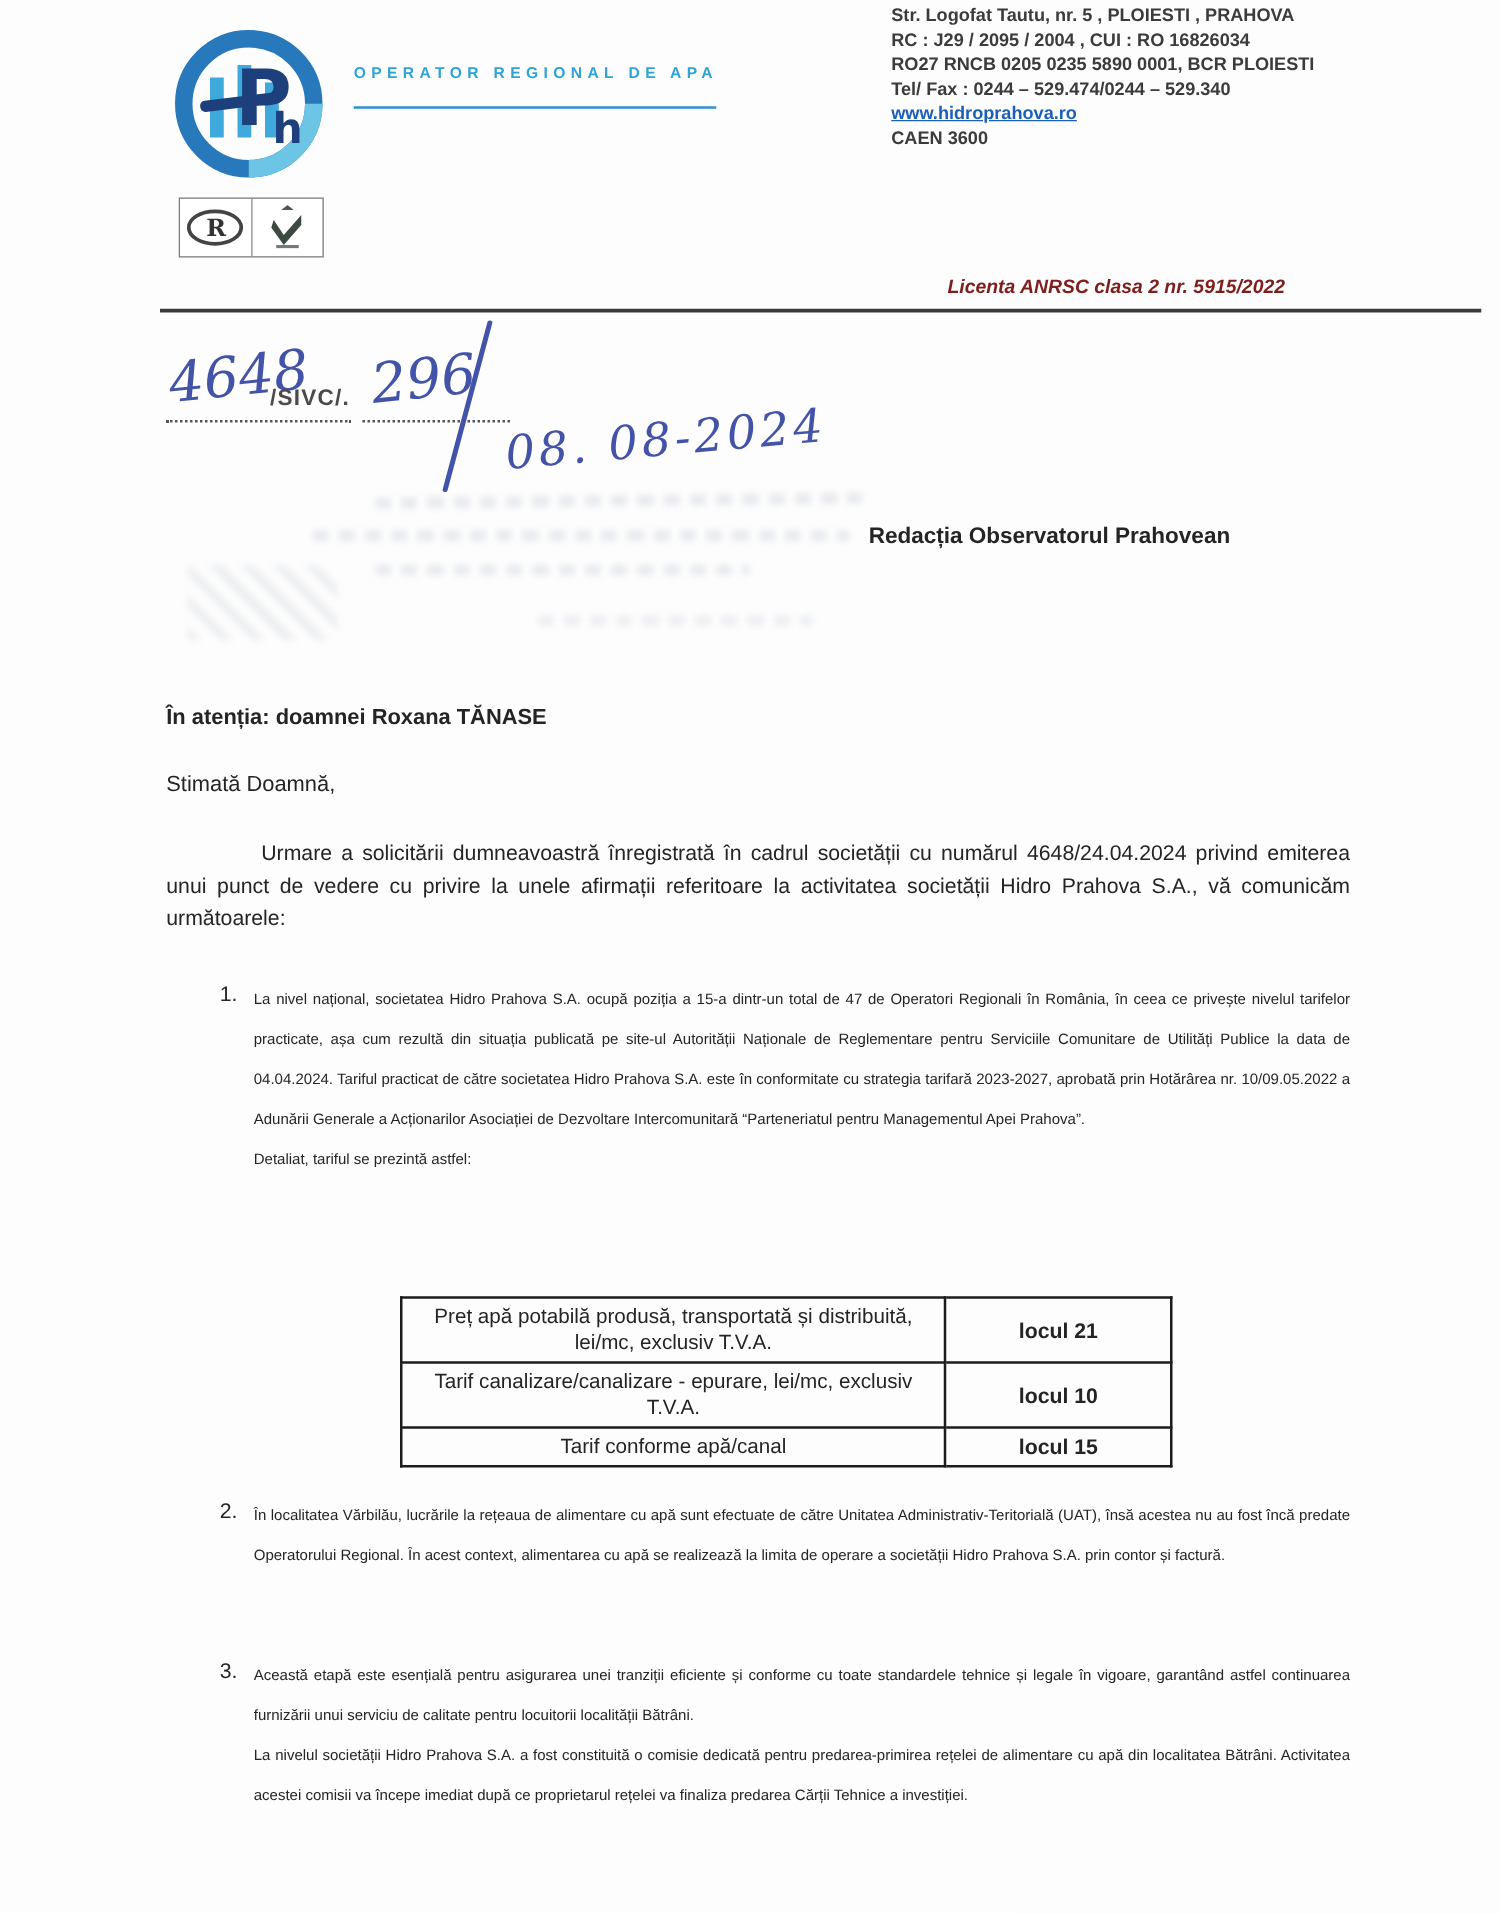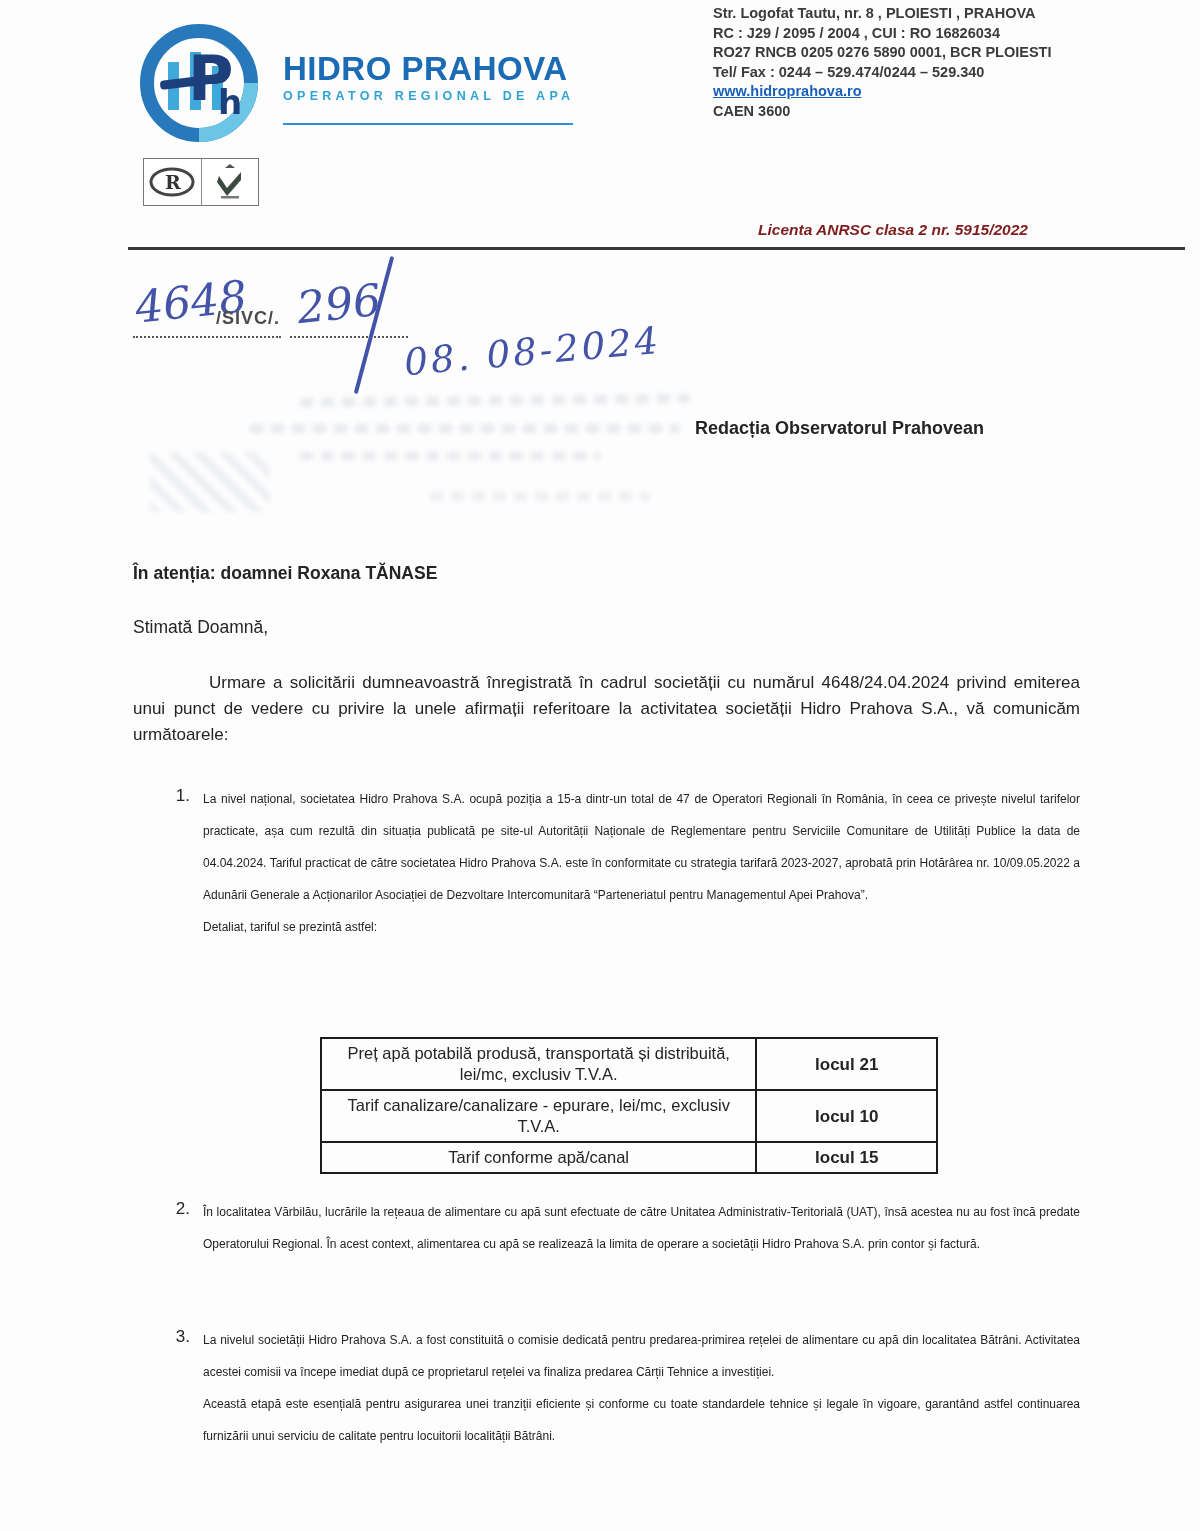--- a/index.html
+++ b/index.html
@@ -79,28 +79,27 @@
       <rect x="30" y="40" width="11" height="48" fill="#3fa9dc"></rect>
       <rect x="52" y="30" width="11" height="58" fill="#3fa9dc"></rect>
       <rect x="74" y="44" width="11" height="44" fill="#3fa9dc"></rect>
       <text x="50" y="78" font-family="DejaVu Sans, sans-serif" font-size="62" font-weight="bold" fill="#1d3f7c">P</text>
       <text x="80" y="92" font-family="DejaVu Sans, sans-serif" font-size="34" font-weight="bold" fill="#1d3f7c">h</text>
       <rect x="22" y="55" width="66" height="9" rx="4" fill="#1d3f7c" transform="rotate(-7 55 60)"></rect>
     </svg>
   </div>
 
   <div class="brand">
-    <div class="brand-name">HIDRO PRAHOVA</div>
     <div class="brand-tagline">OPERATOR REGIONAL DE APA</div>
   </div>
 
   <div class="company-info">
-    <div>Str. Logofat Tautu, nr. 8 , PLOIESTI , PRAHOVA</div>
+    <div>Str. Logofat Tautu, nr. 5 , PLOIESTI , PRAHOVA</div>
     <div>RC :  J29 / 2095 / 2004 , CUI :   RO 16826034</div>
-    <div>RO27 RNCB 0205 0276 5890 0001, BCR PLOIESTI</div>
+    <div>RO27 RNCB 0205 0235 5890 0001, BCR PLOIESTI</div>
     <div>Tel/ Fax : 0244 – 529.474/0244 – 529.340</div>
     <div><span class="website">www.hidroprahova.ro</span></div>
     <div>CAEN 3600</div>
   </div>
 
   <div class="badges">
     <div class="badge-cell">
       <svg width="48" height="34" viewBox="0 0 48 34">
         <ellipse cx="24" cy="17" rx="21" ry="13" fill="none" stroke="#444" stroke-width="3"></ellipse>
         <text x="17" y="24" font-family="DejaVu Serif, serif" font-size="19" font-weight="bold" fill="#333">R</text>
@@ -166,18 +165,18 @@
   <div class="list-item item2">
     <div class="li-num">2.</div>
     <div class="li-body">
       <div>În localitatea Vărbilău, lucrările la rețeaua de alimentare cu apă sunt efectuate de către Unitatea Administrativ-Teritorială (UAT), însă acestea nu au fost încă predate Operatorului Regional. În acest context, alimentarea cu apă se realizează la limita de operare a societății Hidro Prahova S.A. prin contor și factură.</div>
     </div>
   </div>
 
   <div class="list-item item3">
     <div class="li-num">3.</div>
     <div class="li-body">
+      <div>Această etapă este esențială pentru asigurarea unei tranziții eficiente și conforme cu toate standardele tehnice și legale în vigoare, garantând astfel continuarea furnizării unui serviciu de calitate pentru locuitorii localității Bătrâni.</div>
       <div>La nivelul societății Hidro Prahova S.A. a fost constituită o comisie dedicată pentru predarea-primirea rețelei de alimentare cu apă din localitatea Bătrâni. Activitatea acestei comisii va începe imediat după ce proprietarul rețelei va finaliza predarea Cărții Tehnice a investiției.</div>
-      <div>Această etapă este esențială pentru asigurarea unei tranziții eficiente și conforme cu toate standardele tehnice și legale în vigoare, garantând astfel continuarea furnizării unui serviciu de calitate pentru locuitorii localității Bătrâni.</div>
     </div>
   </div>
 
 </div>
 
 </body></html>

